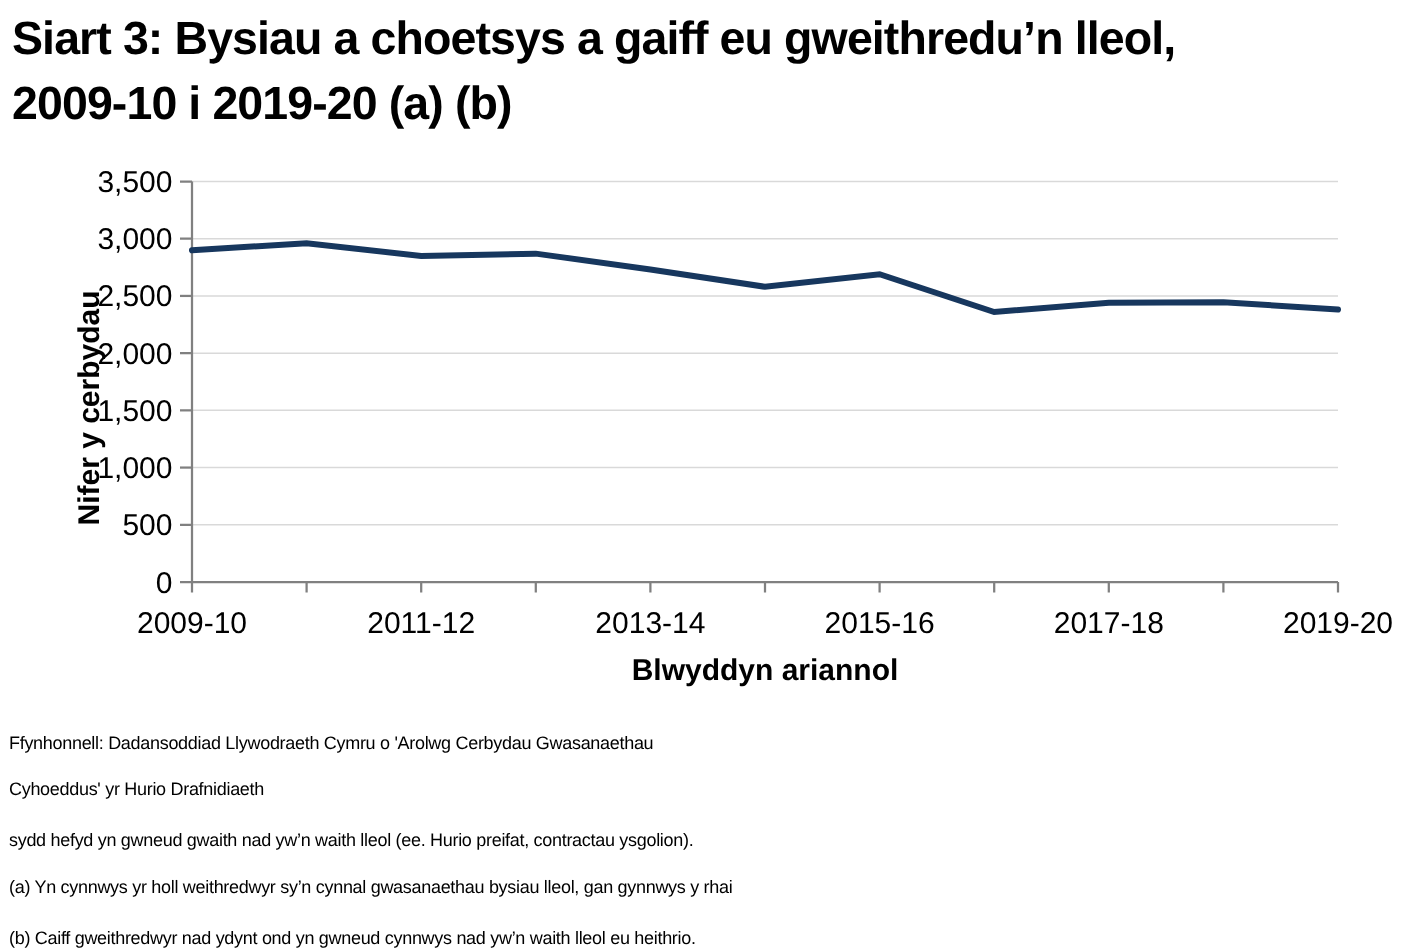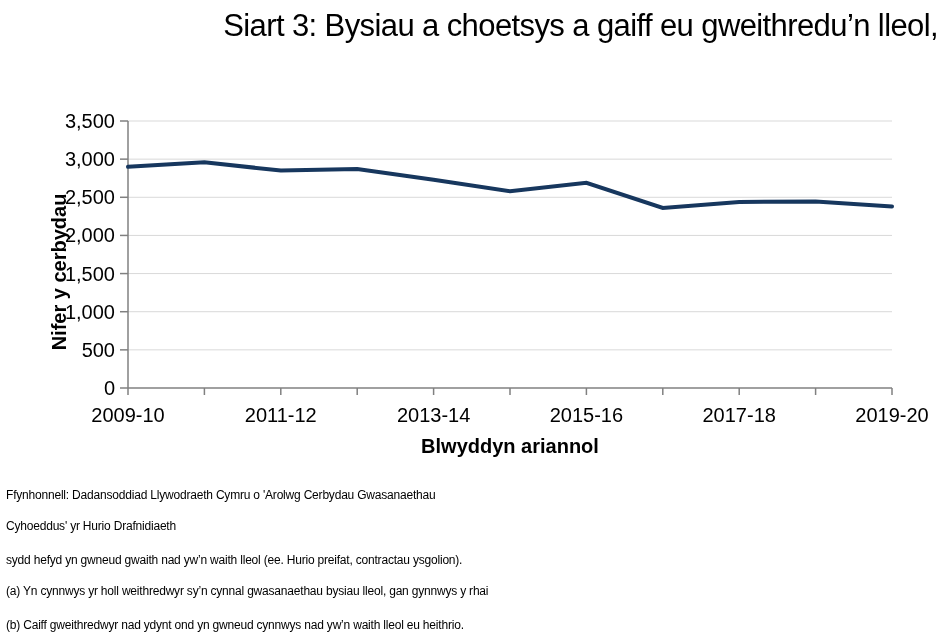--- a/index.html
+++ b/index.html
@@ -11,26 +11,25 @@
     position: relative;
     width: 945px;
     height: 634px;
     background: #ffffff;
     overflow: hidden;
   }
   .chart-title {
     position: absolute;
     left: 8px; top: 4px;
     width: 930px;
-    font-weight: normal;
+    font-weight: bold;
     font-size: 31px;
     line-height: 43px;
     letter-spacing: -0.6px;
     color: #000000;
-    text-align: right;
   }
   .chart-svg {
     position: absolute;
     left: 0; top: 105px;
   }
   svg text {
     font-family: "Liberation Sans", sans-serif;
     fill: #000000;
   }
   .footer {
@@ -45,20 +44,21 @@
   }
   .footer .block { margin: 0 0 3px 0; }
 </style>
 </head>
 <body>
 
 <div class="page">
 
   <div class="chart-title">
     <div>Siart 3: Bysiau a choetsys a gaiff eu gweithredu’n lleol,</div>
+    <div>2009-10 i 2019-20 (a) (b)</div>
   </div>
 
   <svg id="chart-svg" class="chart-svg" width="945" height="360" viewBox="0 0 945 360">
       <line x1="128" y1="244.85714285714286" x2="892" y2="244.85714285714286" stroke="#D9D9D9" stroke-width="1"></line>
       <line x1="128" y1="206.71428571428572" x2="892" y2="206.71428571428572" stroke="#D9D9D9" stroke-width="1"></line>
       <line x1="128" y1="168.57142857142858" x2="892" y2="168.57142857142858" stroke="#D9D9D9" stroke-width="1"></line>
       <line x1="128" y1="130.42857142857144" x2="892" y2="130.42857142857144" stroke="#D9D9D9" stroke-width="1"></line>
       <line x1="128" y1="92.28571428571428" x2="892" y2="92.28571428571428" stroke="#D9D9D9" stroke-width="1"></line>
       <line x1="128" y1="54.14285714285717" x2="892" y2="54.14285714285717" stroke="#D9D9D9" stroke-width="1"></line>
       <line x1="128" y1="16" x2="892" y2="16" stroke="#D9D9D9" stroke-width="1"></line>

